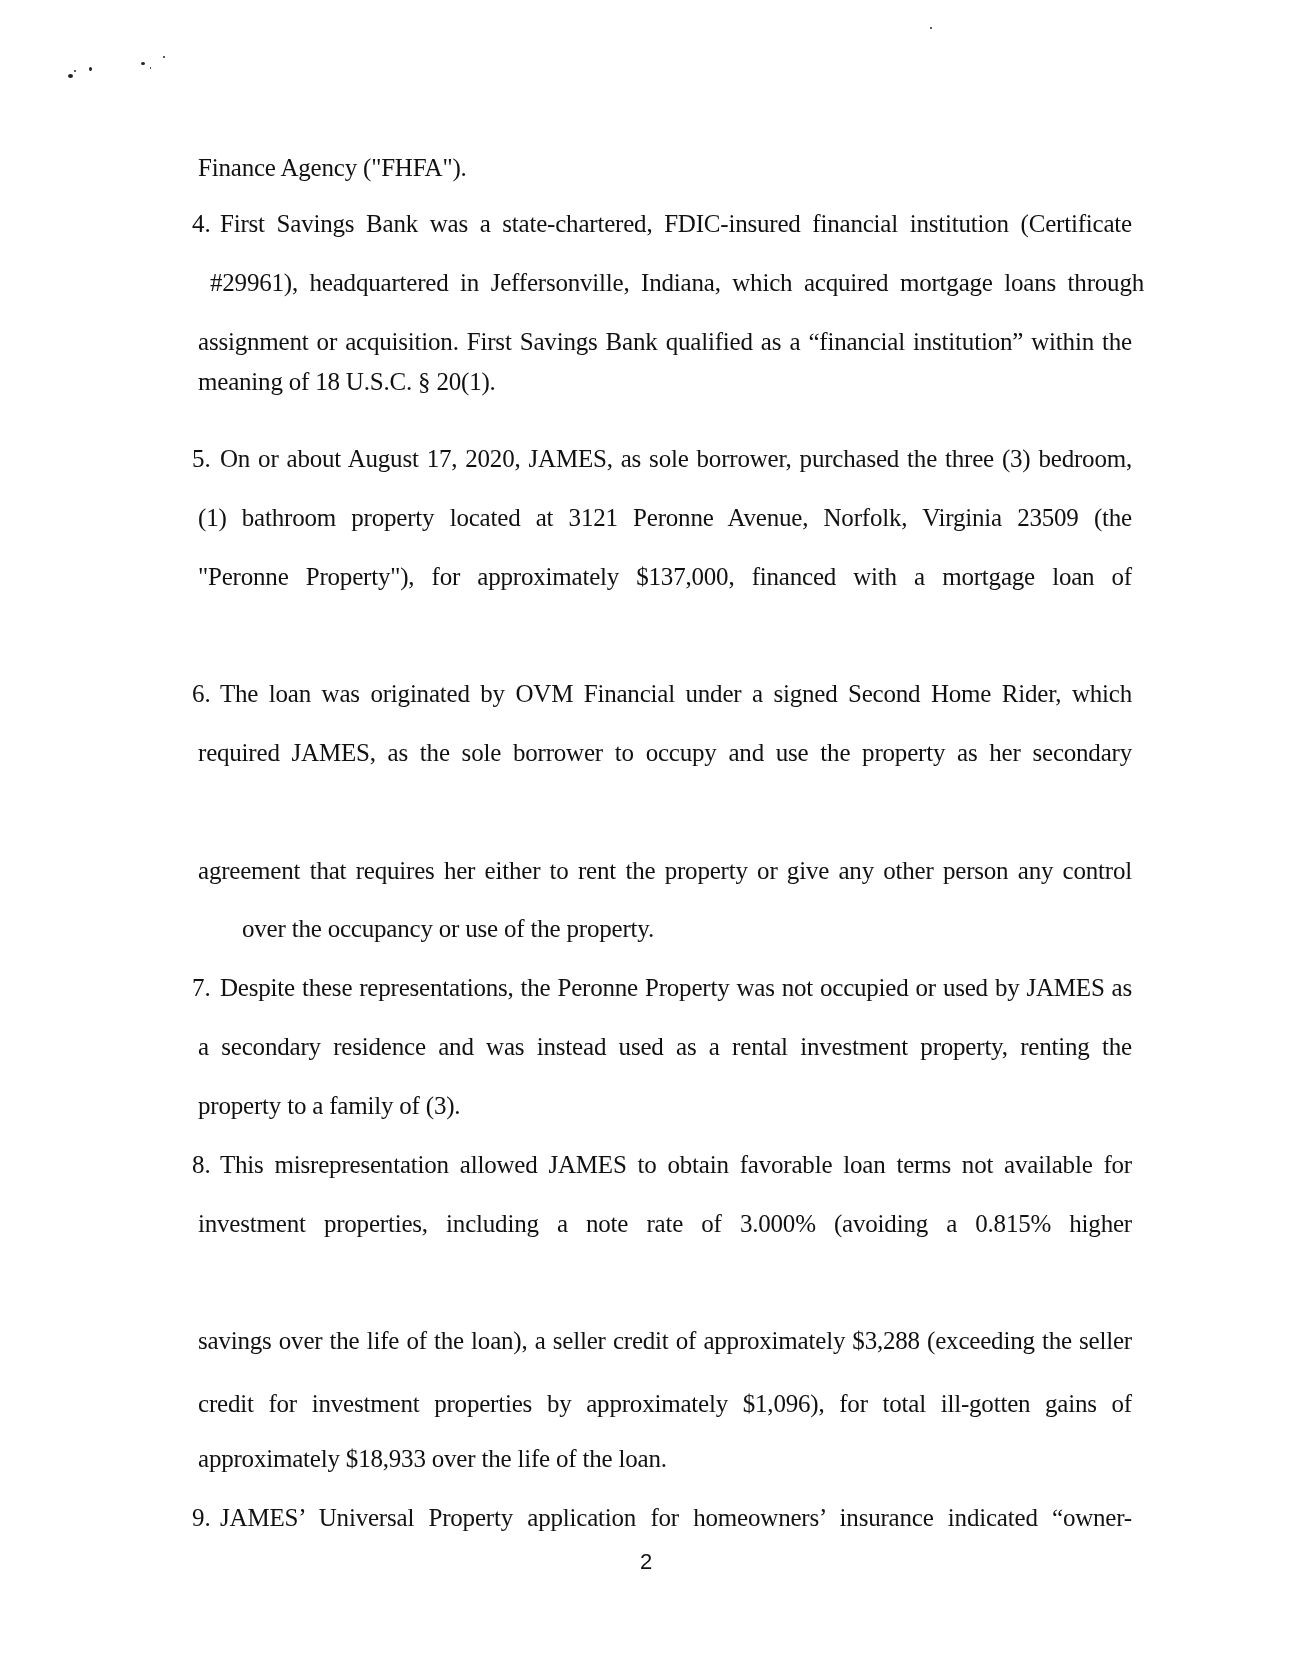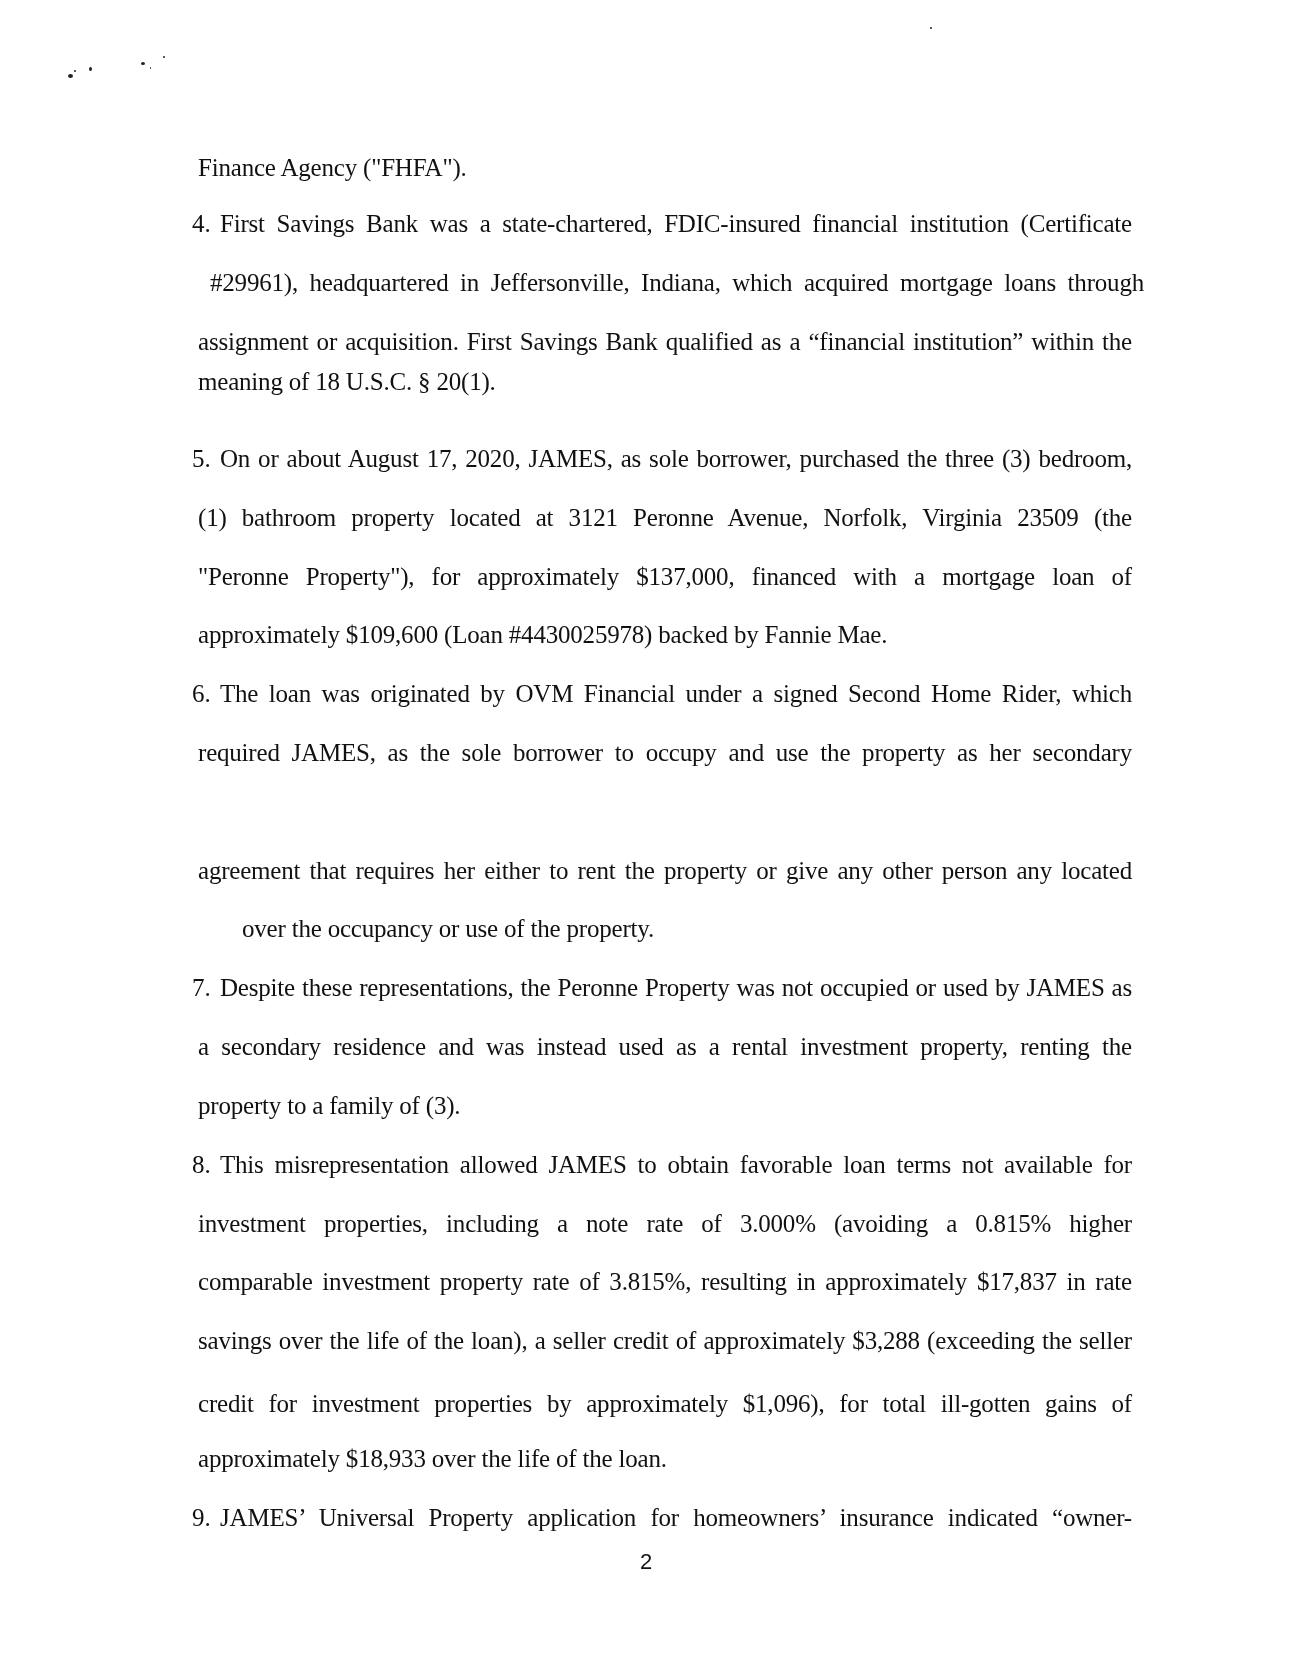--- a/index.html
+++ b/index.html
@@ -72,37 +72,35 @@
   <div class="num" style="left:192px;top:209px;">4.</div>
   <div class="line justify" style="left:220px;top:209px;width:912px;">First Savings Bank was a state-chartered, FDIC-insured financial institution (Certificate</div>
   <div class="line justify" style="left:198px;top:268px;width:934px;margin-left:12px;">#29961), headquartered in Jeffersonville, Indiana, which acquired mortgage loans through</div>
   <div class="line justify" style="left:198px;top:327px;width:934px;">assignment or acquisition. First Savings Bank qualified as a “financial institution” within the</div>
   <div class="line" style="left:198px;top:367px;">meaning of 18 U.S.C. § 20(1).</div>
 
   <div class="num" style="left:192px;top:444px;">5.</div>
   <div class="line justify" style="left:220px;top:444px;width:912px;">On or about August 17, 2020, JAMES, as sole borrower, purchased the three (3) bedroom,</div>
   <div class="line justify" style="left:198px;top:503px;width:934px;">(1) bathroom property located at 3121 Peronne Avenue, Norfolk, Virginia 23509 (the</div>
   <div class="line justify" style="left:198px;top:562px;width:934px;">"Peronne Property"), for approximately $137,000, financed with a mortgage loan of</div>
-  <div class="line" style="left:198px;top:620px;">approximately $109,600 (Loan #4430025978) backed by Fannie Mae.</div>
 
   <div class="num" style="left:192px;top:679px;">6.</div>
   <div class="line justify" style="left:220px;top:679px;width:912px;">The loan was originated by OVM Financial under a signed Second Home Rider, which</div>
   <div class="line justify" style="left:198px;top:738px;width:934px;">required JAMES, as the sole borrower to occupy and use the property as her secondary</div>
-  <div class="line justify" style="left:198px;top:856px;width:934px;">agreement that requires her either to rent the property or give any other person any located</div>
+  <div class="line justify" style="left:198px;top:856px;width:934px;">agreement that requires her either to rent the property or give any other person any control</div>
   <div class="line" style="left:198px;top:914px;margin-left:44px;">over the occupancy or use of the property.</div>
 
   <div class="num" style="left:192px;top:973px;">7.</div>
   <div class="line justify" style="left:220px;top:973px;width:912px;">Despite these representations, the Peronne Property was not occupied or used by JAMES as</div>
   <div class="line justify" style="left:198px;top:1032px;width:934px;">a secondary residence and was instead used as a rental investment property, renting the</div>
   <div class="line" style="left:198px;top:1091px;">property to a family of (3).</div>
 
   <div class="num" style="left:192px;top:1150px;">8.</div>
   <div class="line justify" style="left:220px;top:1150px;width:912px;">This misrepresentation allowed JAMES to obtain favorable loan terms not available for</div>
   <div class="line justify" style="left:198px;top:1209px;width:934px;">investment properties, including a note rate of 3.000% (avoiding a 0.815% higher</div>
-  <div class="line justify" style="left:198px;top:1267px;width:934px;">comparable investment property rate of 3.815%, resulting in approximately $17,837 in rate</div>
   <div class="line justify" style="left:198px;top:1326px;width:934px;">savings over the life of the loan), a seller credit of approximately $3,288 (exceeding the seller</div>
   <div class="line justify" style="left:198px;top:1341px;width:934px;margin-top:48px;">credit for investment properties by approximately $1,096), for total ill-gotten gains of</div>
   <div class="line" style="left:198px;top:1444px;">approximately $18,933 over the life of the loan.</div>
 
   <div class="num" style="left:192px;top:1503px;">9.</div>
   <div class="line justify" style="left:220px;top:1503px;width:912px;">JAMES’ Universal Property application for homeowners’ insurance indicated “owner-</div>
 
   <div class="page-number">2</div>
 </div>
 

